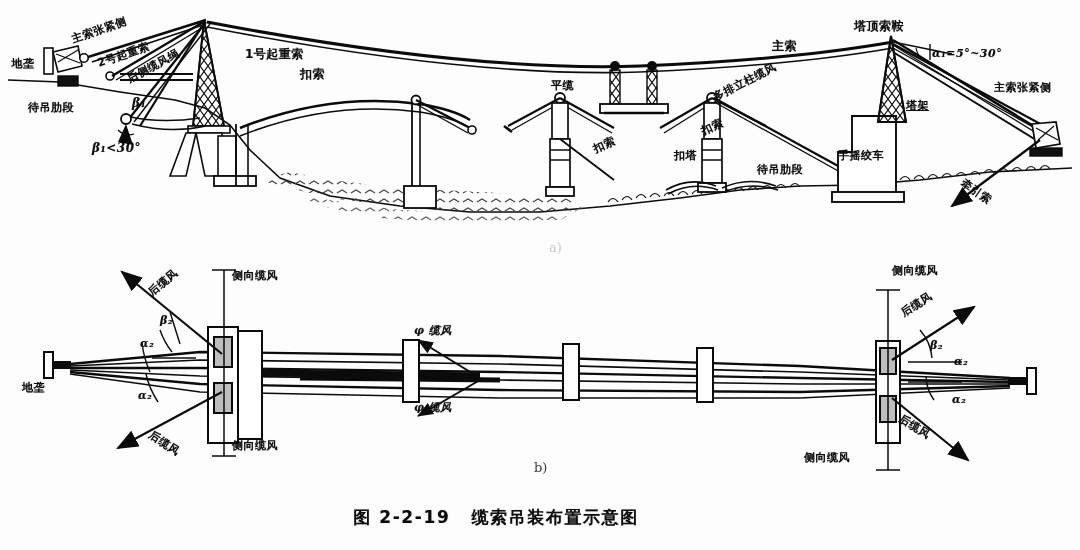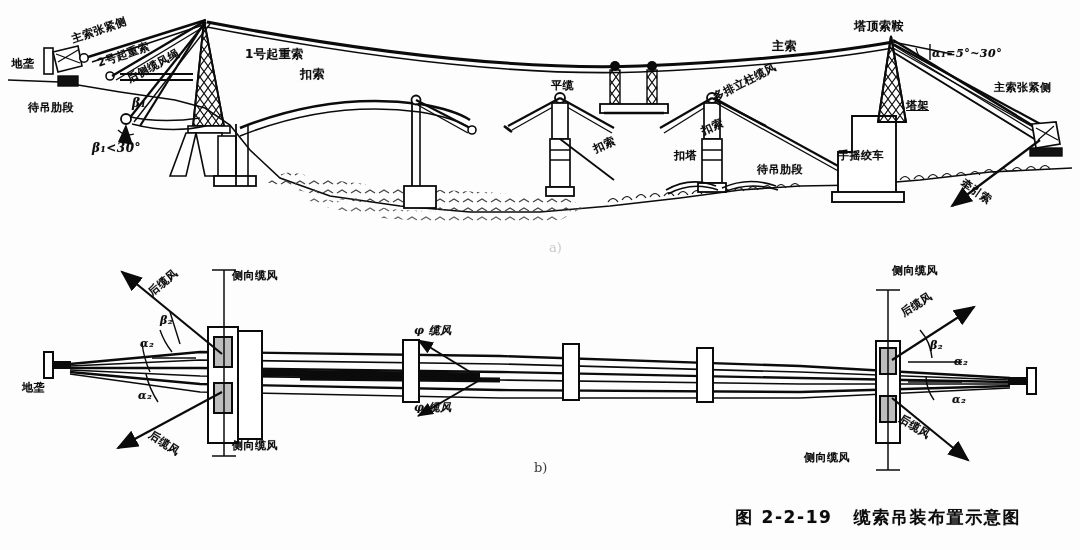--- a/index.html
+++ b/index.html
@@ -52,22 +52,21 @@
     font-size: 13px;
     font-family: "DejaVu Serif", "Liberation Serif", serif;
     color: #3a3a3a;
   }
   .panel-letter.faint { color: #c9c9c9; }
   .caption-wrap {
     position: absolute;
     left: 0;
     top: 508px;
     width: 992px;
-    text-align: right;
-    padding-left: 29px;
+    text-align: center;
   }
   .caption-wrap span { display: inline-block; }
   .cap-num { margin-right: 16px; }
 </style>
 </head>
 <body>
 
 <div id="figure-root">
 
   <svg id="diagram" viewBox="0 0 1080 550">

